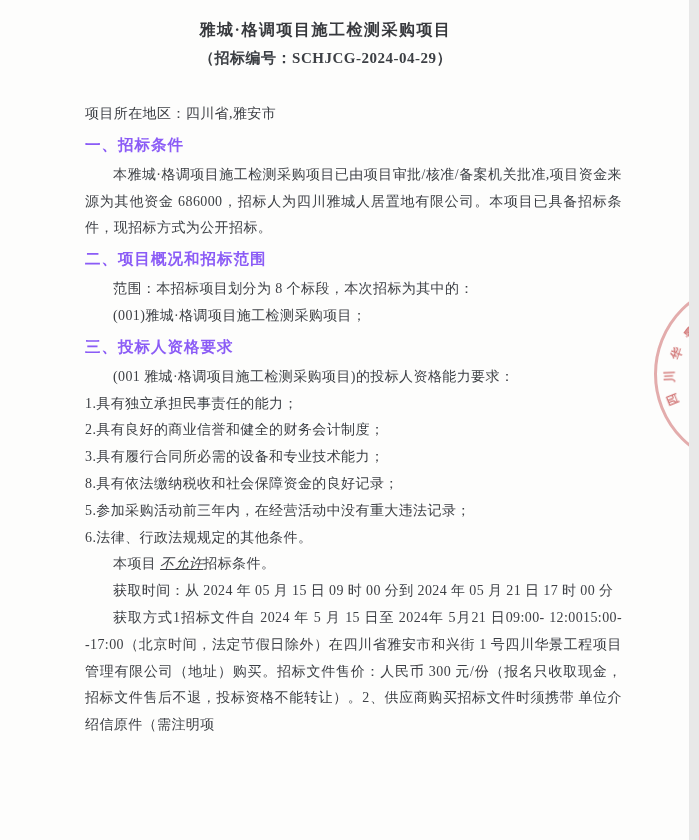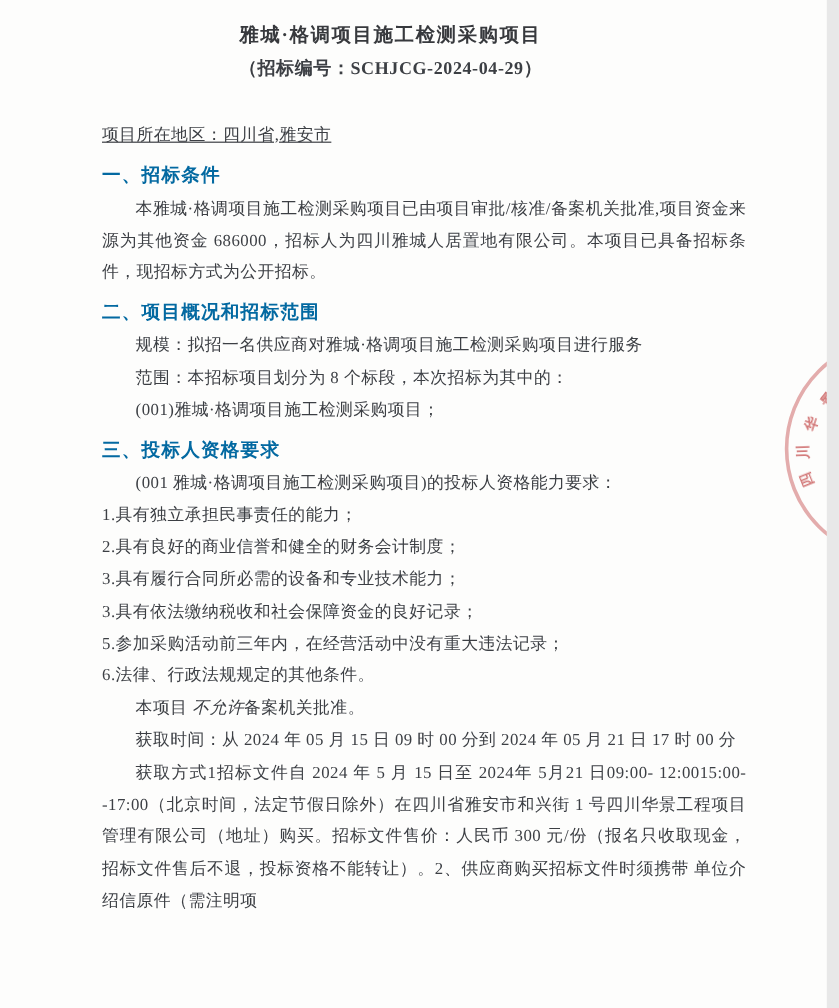--- a/index.html
+++ b/index.html
@@ -30,39 +30,39 @@
     line-height: 28px;
     color: #37393d;
   }
   .doc-subtitle {
     font-size: 15px;
     font-weight: bold;
     letter-spacing: 0.5px;
     line-height: 28px;
     color: #3c3f44;
   }
-  .location-line { margin-top: 29px; text-decoration: underline; }
+  .location-line { margin-top: 29px; }
   p {
     margin: 0;
     font-size: 14px;
     line-height: 26.8px;
     letter-spacing: 0.4px;
     text-align: justify;
   }
   h2 {
     margin: 5px 0 2px 0;
-    font-family: Liberation Serif, serif;
+    font-family: Liberation Mono, monospace;
     font-weight: bold;
     font-size: 15.5px;
     line-height: 27px;
     letter-spacing: 1px;
-    color: #0369a1;
+    color: #8b5cf6;
   }
   .ind { text-indent: 2em; }
-  .jv-em { font-style: italic; }
+  .jv-em { font-style: italic; text-decoration: underline; }
   
   .stamp {
     position: absolute;
     top: 281px;
     left: 654px;
     width: 186px;
     height: 186px;
     pointer-events: none;
   }
   .stamp-ring {
@@ -95,33 +95,32 @@
       <div class="doc-title">雅城·格调项目施工检测采购项目</div>
       <div class="doc-subtitle">（招标编号：SCHJCG-2024-04-29）</div>
     </div>
 
     <p class="location-line">项目所在地区：四川省,雅安市</p>
 
     <h2>一、招标条件</h2>
     <p class="ind">本雅城·格调项目施工检测采购项目已由项目审批/核准/备案机关批准,项目资金来源为其他资金 686000，招标人为四川雅城人居置地有限公司。本项目已具备招标条件，现招标方式为公开招标。</p>
 
     <h2>二、项目概况和招标范围</h2>
-    <p class="ind">规模：拟招一名供应商对雅城·格调项目施工检测采购项目进行服务</p>
     <p class="ind">范围：本招标项目划分为 8 个标段，本次招标为其中的：</p>
     <p class="ind">(001)雅城·格调项目施工检测采购项目；</p>
 
     <h2>三、投标人资格要求</h2>
     <p class="ind">(001 雅城·格调项目施工检测采购项目)的投标人资格能力要求：</p>
     <p>1.具有独立承担民事责任的能力；</p>
     <p>2.具有良好的商业信誉和健全的财务会计制度；</p>
     <p>3.具有履行合同所必需的设备和专业技术能力；</p>
-    <p>3.具有依法缴纳税收和社会保障资金的良好记录；</p>
+    <p>8.具有依法缴纳税收和社会保障资金的良好记录；</p>
     <p>5.参加采购活动前三年内，在经营活动中没有重大违法记录；</p>
     <p>6.法律、行政法规规定的其他条件。</p>
-    <p class="ind"><span>本项目 </span><span class="jv-em">不允许</span><span>备案机关批准。</span></p>
+    <p class="ind"><span>本项目 </span><span class="jv-em">不允许</span><span>招标条件。</span></p>
 
     <p class="ind">获取时间：从 2024 年 05 月 15 日 09 时 00 分到 2024 年 05 月 21 日 17 时 00 分</p>
     <p class="ind">获取方式1招标文件自 2024 年 5 月 15 日至 2024年 5月21 日09:00- 12:0015:00--17:00（北京时间，法定节假日除外）在四川省雅安市和兴街 1 号四川华景工程项目管理有限公司（地址）购买。招标文件售价：人民币 300 元/份（报名只收取现金，招标文件售后不退，投标资格不能转让）。2、供应商购买招标文件时须携带 单位介绍信原件（需注明项</p>
 
   </div>
 
   <div class="stamp">
     <div class="stamp-ring"></div>
     <span class="stamp-char sc0">景</span>
     <span class="stamp-char sc1">华</span>

